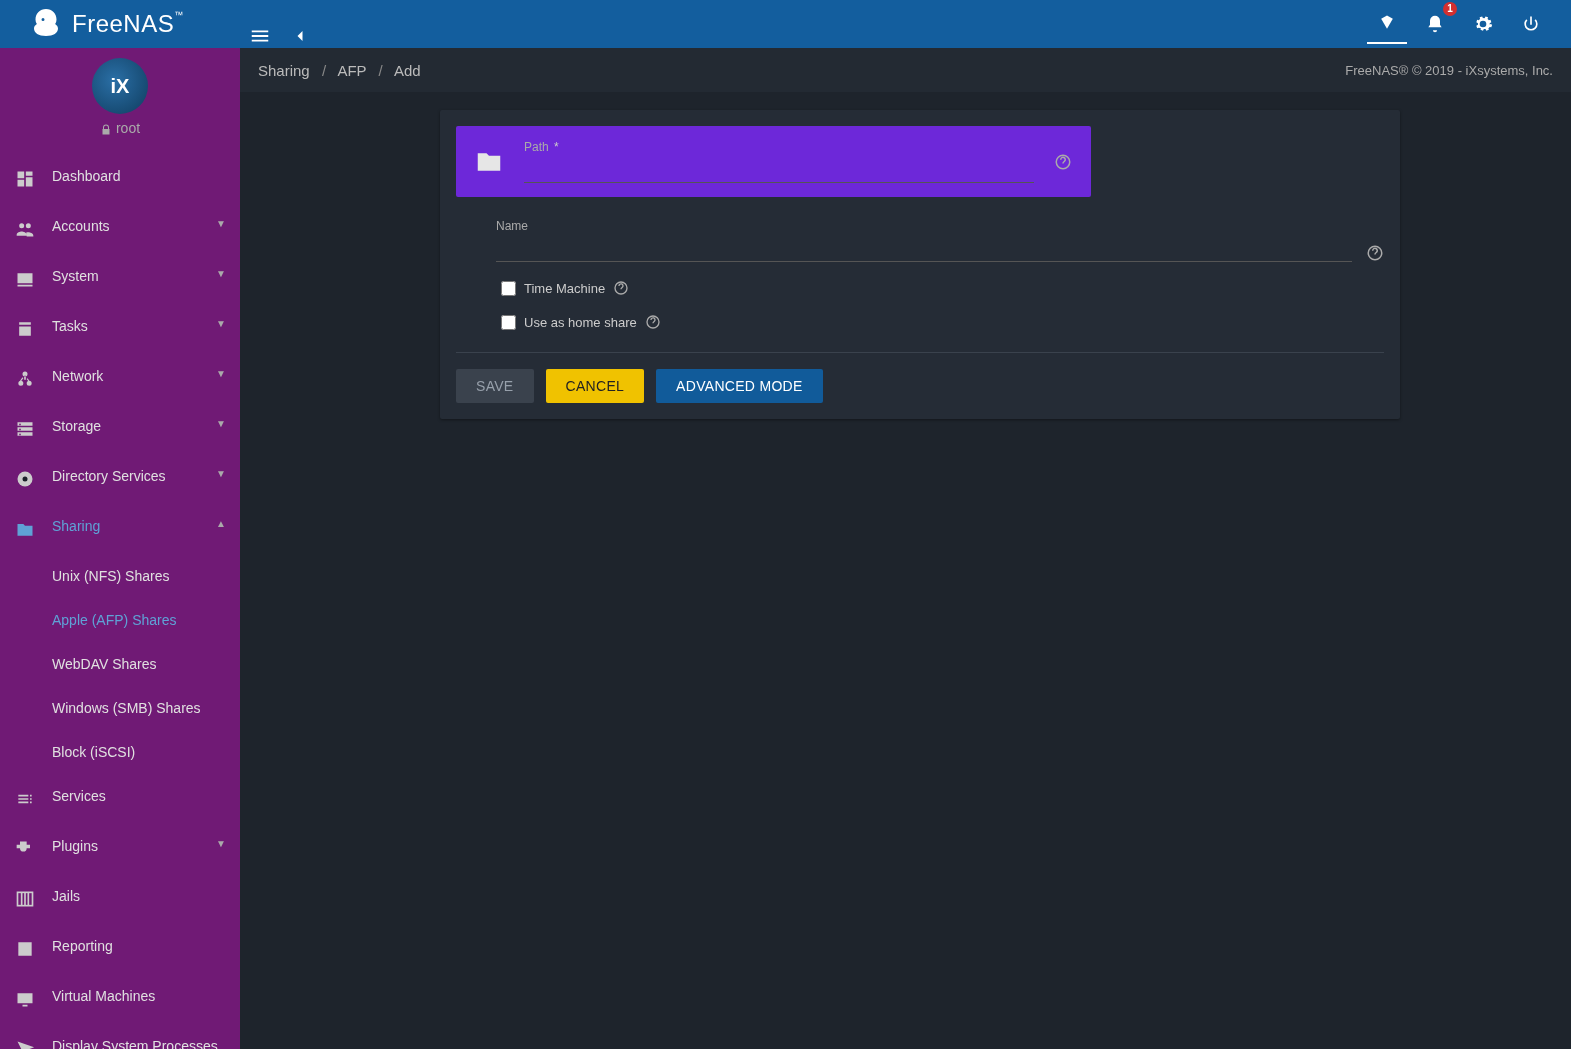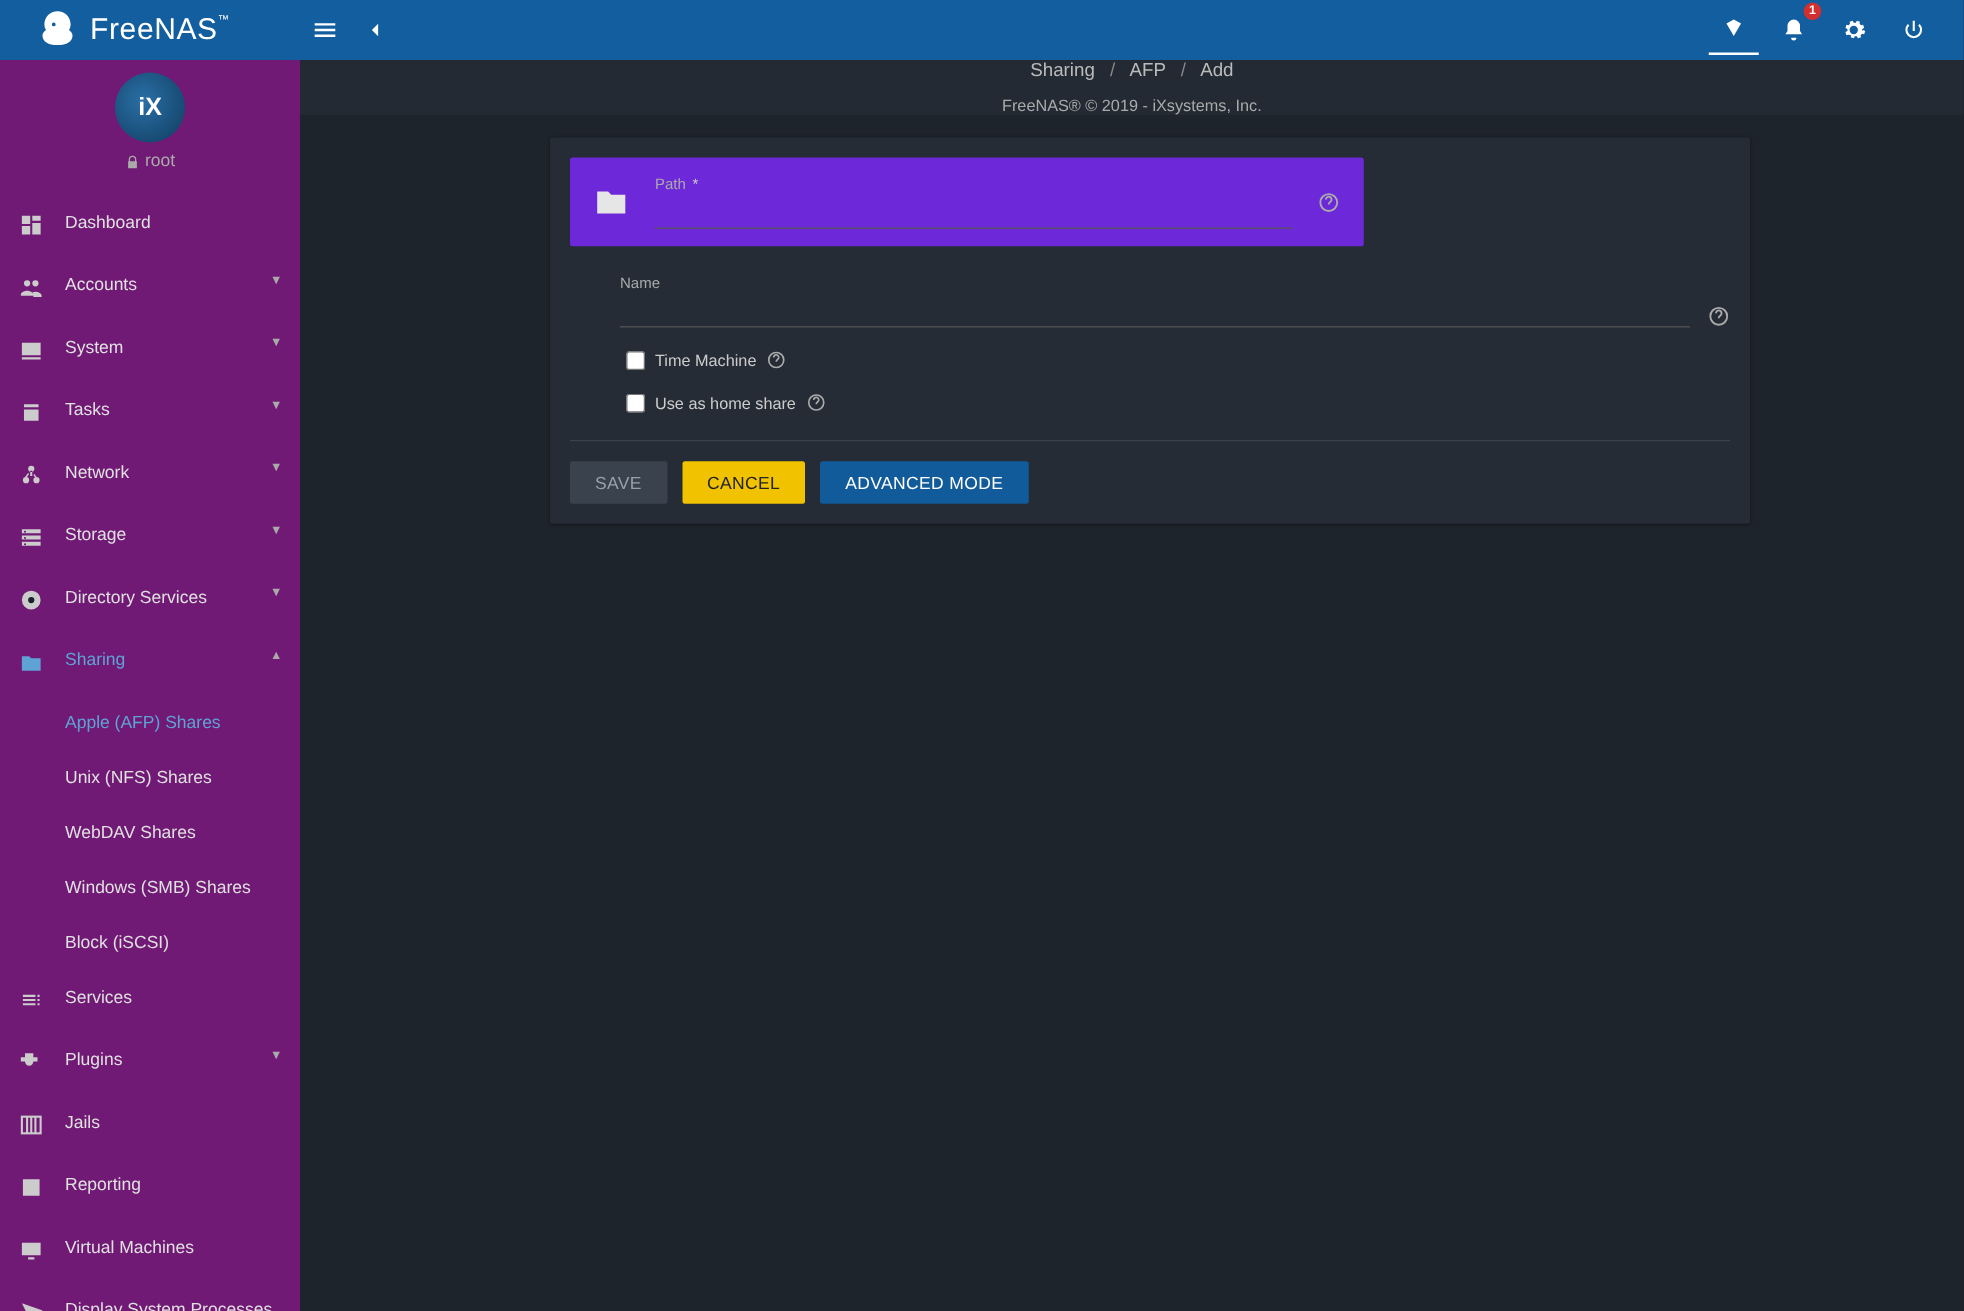--- a/index.html
+++ b/index.html
@@ -7,21 +7,20 @@
       font-family: "Helvetica Neue", Arial, sans-serif;
       background: #1e242c;
       color: #ccc;
       overflow: hidden;
       height: 100vh;
     }
     .topbar {
       height: 48px;
       background: #135e9e;
       display: flex;
-      align-items: center;
       padding: 16px 8px;
       color: #fff;
       position: relative;
       z-index: 10;
     }
     .logo-area {
       width: 232px;
       display: flex;
       align-items: center;
       gap: 8px;
@@ -85,21 +84,21 @@
     .nav-item .caret{color:#aaa;font-size:10px;}
     .nav-item.active{color:#5fa2d6;}
     .nav-sub .nav-item{padding-left:52px;}
     .nav-sub .nav-item.active{color:#5fa2d6;}
 
     .main{flex:1;display:flex;flex-direction:column;overflow:auto;}
     .breadcrumb-bar{
       height:44px;background:#232a33;
       display:flex;align-items:center;justify-content:space-between;
       padding:0 18px;
-      color:#bbb;font-size:15px;flex-direction:column;
+      color:#bbb;font-size:15px;
     }
     .breadcrumb a{color:#bbb;text-decoration:none;}
     .breadcrumb .sep{margin:0 8px;color:#888;}
     .copyright{font-size:13px;color:#aaa;}
 
     .content-pad{padding:18px 18px 18px 200px;}
     .card{
       width:960px;
       background:#252c36;
       border-radius:2px;
@@ -270,25 +269,25 @@
     <div class="nav-item active">
       <span class="nav-icon">
           <svg width="20" height="20" viewBox="0 0 24 24" fill="#5fa2d6">
             <path d="M3 6h7l2 2h9v12H3z"></path>
           </svg>
         </span>
       <span class="label">Sharing</span>
       <span class="caret">▲</span>
     </div>
     <div class="nav-sub">
+      <div class="nav-item">
+          <span class="label">Unix (NFS) Shares</span>
+        </div>
       <div class="nav-item active">
           <span class="label">Apple (AFP) Shares</span>
-        </div>
-      <div class="nav-item">
-          <span class="label">Unix (NFS) Shares</span>
         </div>
       <div class="nav-item">
           <span class="label">WebDAV Shares</span>
         </div>
       <div class="nav-item">
           <span class="label">Windows (SMB) Shares</span>
         </div>
       <div class="nav-item">
           <span class="label">Block (iSCSI)</span>
         </div>

